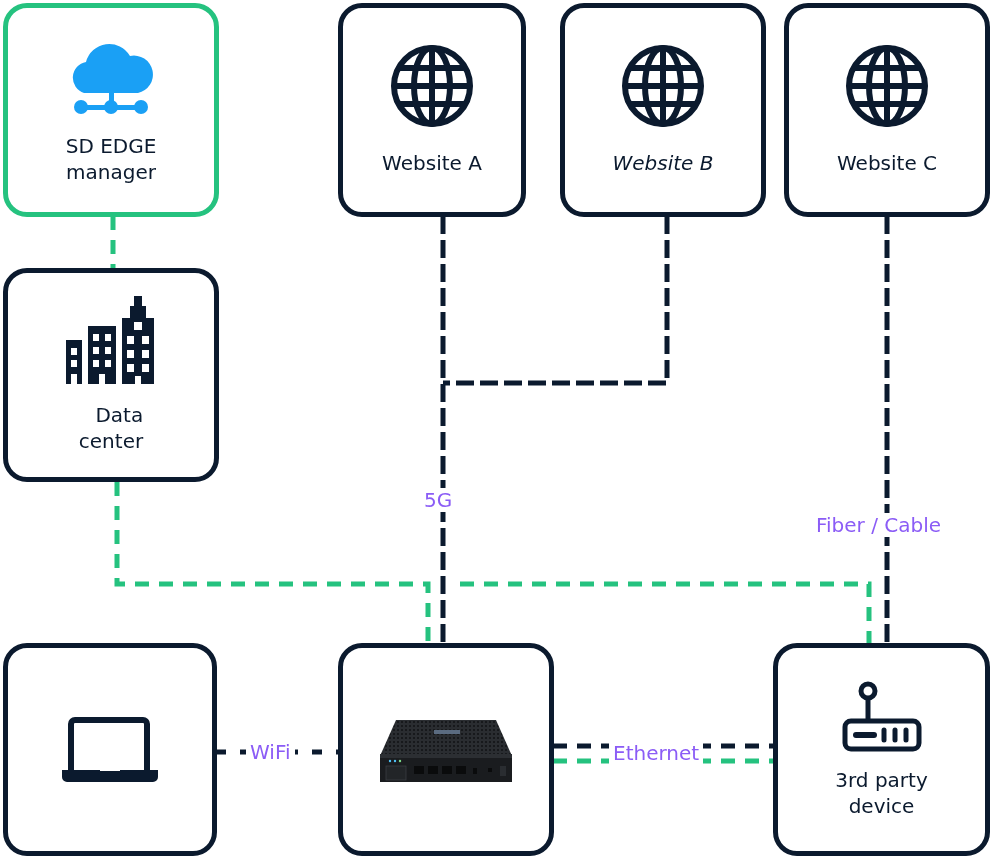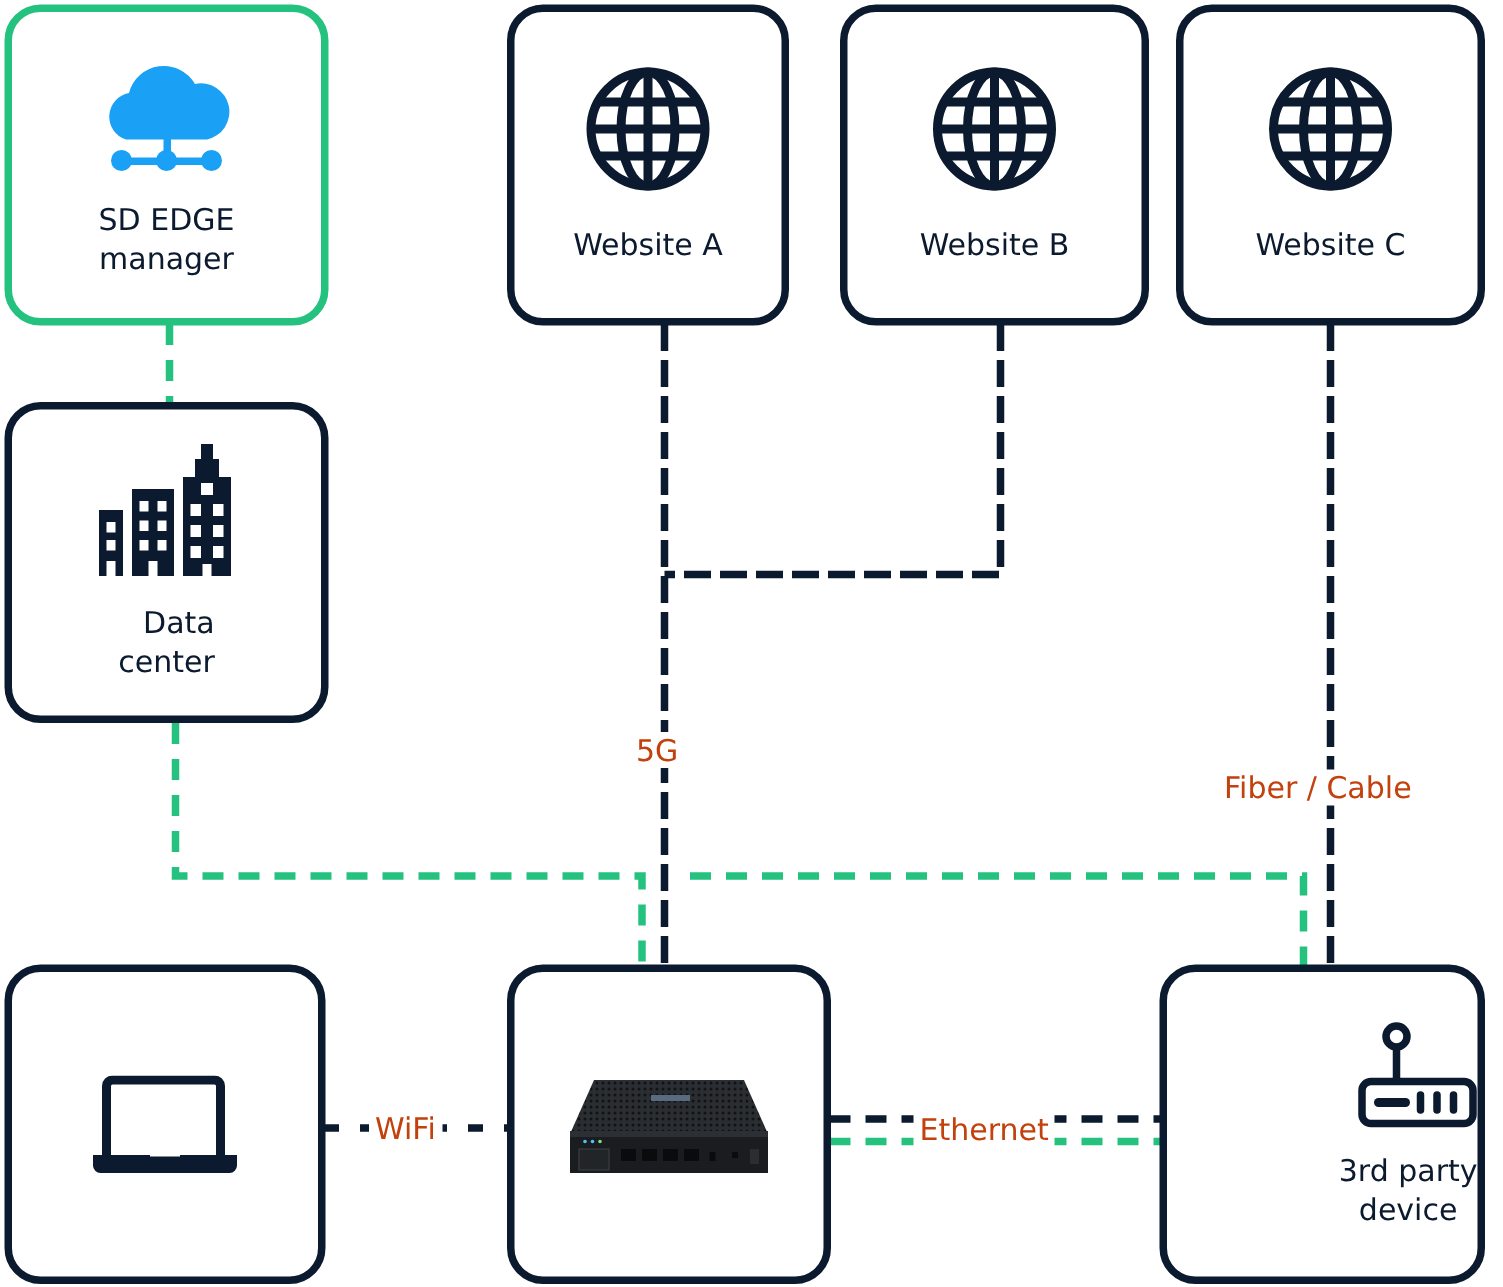--- a/index.html
+++ b/index.html
@@ -5,21 +5,21 @@
   html, body { margin:0; padding:0; background:#ffffff; }
   body { width:1002px; height:858px; position:relative; overflow:hidden;
          font-family:"DejaVu Sans", sans-serif; color:#0b1a2e; }
   .node { position:absolute; box-sizing:border-box; border:5px solid #0b1a2e;
           border-radius:24px; background:#fff; display:flex; flex-direction:column;
           align-items:center; justify-content:center; }
   .node.green { border-color:#25c27f; }
   .label { font-size:20px; line-height:26px; text-align:center; font-weight:500; color:#0b1a2e; }
   .icon { display:block; }
   svg.links { position:absolute; left:0; top:0; }
-  .edge-label { position:absolute; font-size:20px; background:#fff; color:#c2410c;
+  .edge-label { position:absolute; font-size:20px; background:#fff; color:#8b5cf6;
                 padding:0 4px; line-height:24px; white-space:nowrap; }
 </style>
 </head>
 <body>
 
 <svg class="links" width="1002" height="858">
 
   <line x1="113" y1="216" x2="113" y2="270" stroke="#25c27f" stroke-width="5" stroke-dasharray="14 10"></line>
 
   <polyline points="117,482 117,584 428,584 428,644" fill="none" stroke="#25c27f" stroke-width="5" stroke-dasharray="14 10"></polyline>
@@ -102,21 +102,21 @@
       <ellipse cx="42" cy="42" rx="18" ry="38"></ellipse>
       <line x1="42" y1="4" x2="42" y2="80"></line>
       <line x1="4" y1="42" x2="80" y2="42"></line>
       <line x1="9" y1="24" x2="75" y2="24"></line>
       <line x1="9" y1="60" x2="75" y2="60"></line>
     </g>
   </svg>
   <div class="label" style="margin-top:22px;">Website A</div>
 </div>
 
-<div class="node" style="left:560px; top:3px; width:206px; height:214px;">
+<div class="node" style="left:560px; top:3px; width:206px; height:214px;font-style:italic;">
   <svg class="icon" width="84" height="84" viewBox="0 0 84 84">
     <g fill="none" stroke="#0b1a2e" stroke-width="6">
       <circle cx="42" cy="42" r="38"></circle>
       <ellipse cx="42" cy="42" rx="18" ry="38"></ellipse>
       <line x1="42" y1="4" x2="42" y2="80"></line>
       <line x1="4" y1="42" x2="80" y2="42"></line>
       <line x1="9" y1="24" x2="75" y2="24"></line>
       <line x1="9" y1="60" x2="75" y2="60"></line>
     </g>
   </svg>
@@ -163,21 +163,21 @@
     <rect x="38" y="50" width="10" height="8" fill="#0a0b0c"></rect>
     <rect x="52" y="50" width="10" height="8" fill="#0a0b0c"></rect>
     <rect x="66" y="50" width="10" height="8" fill="#0a0b0c"></rect>
     <rect x="80" y="50" width="10" height="8" fill="#0a0b0c"></rect>
     <rect x="97" y="52" width="4" height="6" fill="#0a0b0c"></rect>
     <rect x="112" y="52" width="4" height="4" fill="#0a0b0c"></rect>
     <rect x="124" y="50" width="6" height="10" fill="#2a2d31"></rect>
   </svg>
 </div>
 
-<div class="node" style="left:773px; top:643px; width:217px; height:213px;align-items:flex-end;">
+<div class="node" style="left:773px; top:643px; width:217px; height:213px;">
   <svg class="icon" width="80" height="72" viewBox="0 0 80 72">
     <circle cx="26" cy="10" r="7" fill="none" stroke="#0b1a2e" stroke-width="5"></circle>
     <line x1="26" y1="17" x2="26" y2="40" stroke="#0b1a2e" stroke-width="5"></line>
     <rect x="3" y="40" width="74" height="28" rx="6" fill="none" stroke="#0b1a2e" stroke-width="5"></rect>
     <line x1="14" y1="54" x2="32" y2="54" stroke="#0b1a2e" stroke-width="6" stroke-linecap="round"></line>
     <line x1="42" y1="49" x2="42" y2="59" stroke="#0b1a2e" stroke-width="5" stroke-linecap="round"></line>
     <line x1="53" y1="49" x2="53" y2="59" stroke="#0b1a2e" stroke-width="5" stroke-linecap="round"></line>
     <line x1="64" y1="49" x2="64" y2="59" stroke="#0b1a2e" stroke-width="5" stroke-linecap="round"></line>
   </svg>
   <div class="label" style="margin-top:14px;">

